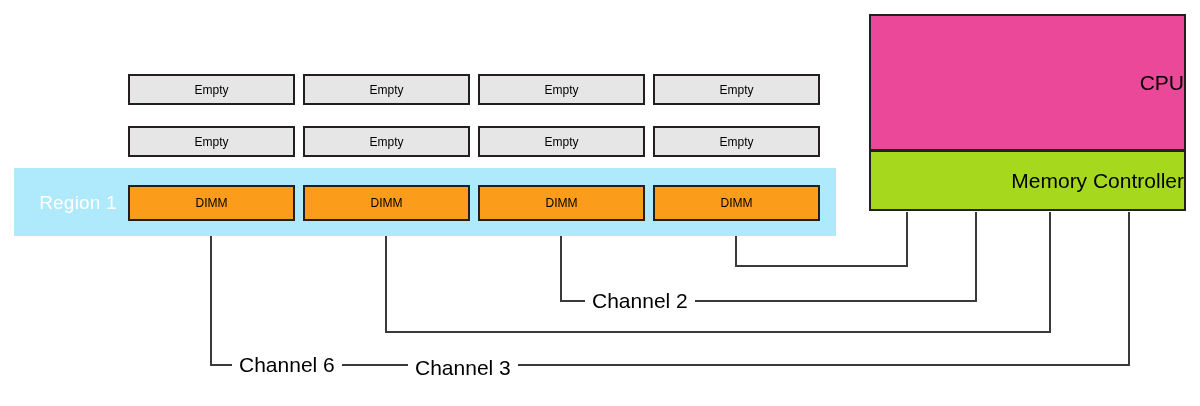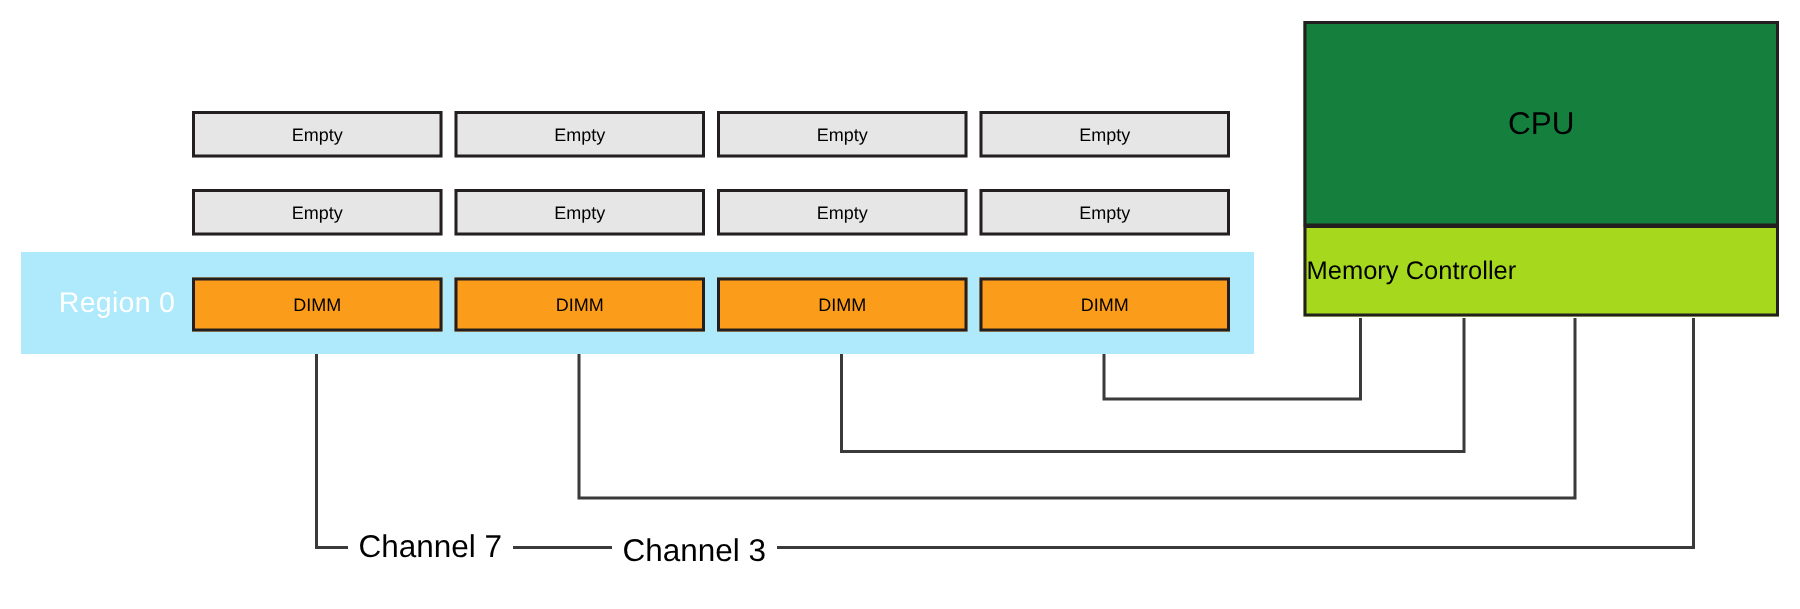--- a/index.html
+++ b/index.html
@@ -56,41 +56,42 @@
     height: 36px;
   }
   .cpu-box {
     position: absolute;
     left: 869px;
     top: 14px;
     width: 317px;
     height: 137px;
     box-sizing: border-box;
     border: 2px solid #231f20;
-    background: #15803d;
+    background: #ec4899;
     display: flex;
     align-items: center;
-    justify-content: center;
+    justify-content: flex-end;
     font-size: 21px;
     color: #000000;
   }
   .mc-box {
     position: absolute;
     left: 869px;
     top: 150px;
     width: 317px;
     height: 61px;
     box-sizing: border-box;
     border: 2px solid #231f20;
     background: #a6d91e;
     display: flex;
     align-items: center;
-    justify-content: flex-start;
-    font-size: 17px;
+    justify-content: flex-end;
+    font-size: 21px;
     color: #000000;
+    padding-left: 48px;
   }
   #wires {
     position: absolute;
     left: 0;
     top: 0;
     width: 1200px;
     height: 406px;
     pointer-events: none;
   }
   .wire {
@@ -108,21 +109,21 @@
     white-space: nowrap;
   }
 </style>
 </head>
 <body>
 
 <div id="canvas">
 
   <div class="region-band"></div>
 
-  <div class="region-label">Region 0</div>
+  <div class="region-label">Region 1</div>
 
   <div class="slot empty" style="left:128px; top:74px;">
     <span>Empty</span>
   </div>
   <div class="slot empty" style="left:303px; top:74px;">
     <span>Empty</span>
   </div>
   <div class="slot empty" style="left:478px; top:74px;">
     <span>Empty</span>
   </div>
@@ -167,16 +168,17 @@
 
     <path class="wire" d="M 736,236 L 736,266 L 846,266 M 846,266 L 907,266 L 907,212"></path>
 
     <path class="wire" d="M 561,236 L 561,301 L 672,301 M 672,301 L 976,301 L 976,212"></path>
 
     <path class="wire" d="M 386,236 L 386,332 L 495,332 M 495,332 L 1050,332 L 1050,212"></path>
 
     <path class="wire" d="M 211,236 L 211,365 L 320,365 M 320,365 L 1129,365 L 1129,212"></path>
   </svg>
 
+  <div class="ch-label" style="left:585px; top:290px;">Channel 2</div>
   <div class="ch-label" style="left:408px; top:321px;margin-top:36px;">Channel 3</div>
-  <div class="ch-label" style="left:232px; top:354px;">Channel 7</div>
+  <div class="ch-label" style="left:232px; top:354px;">Channel 6</div>
 
 </div>
 
 </body></html>

